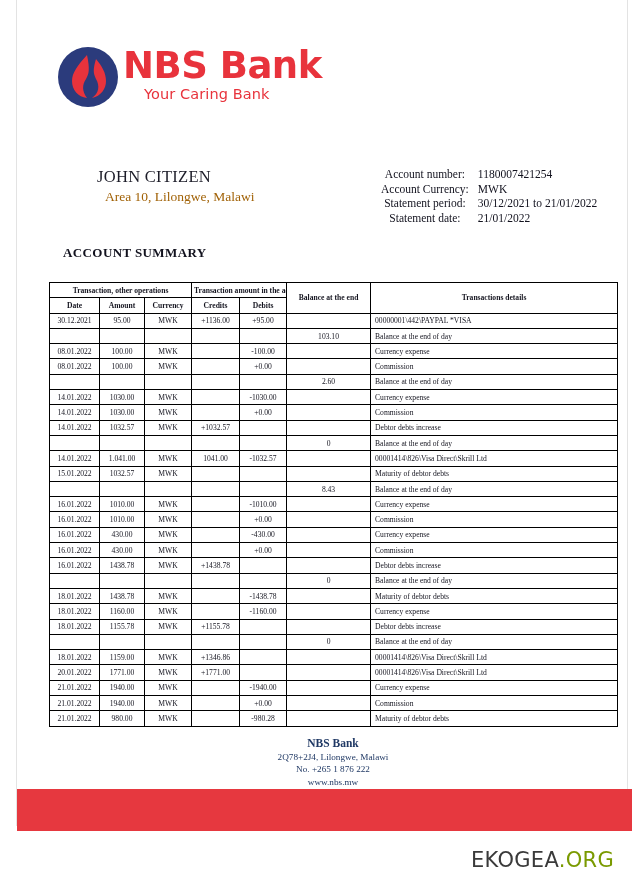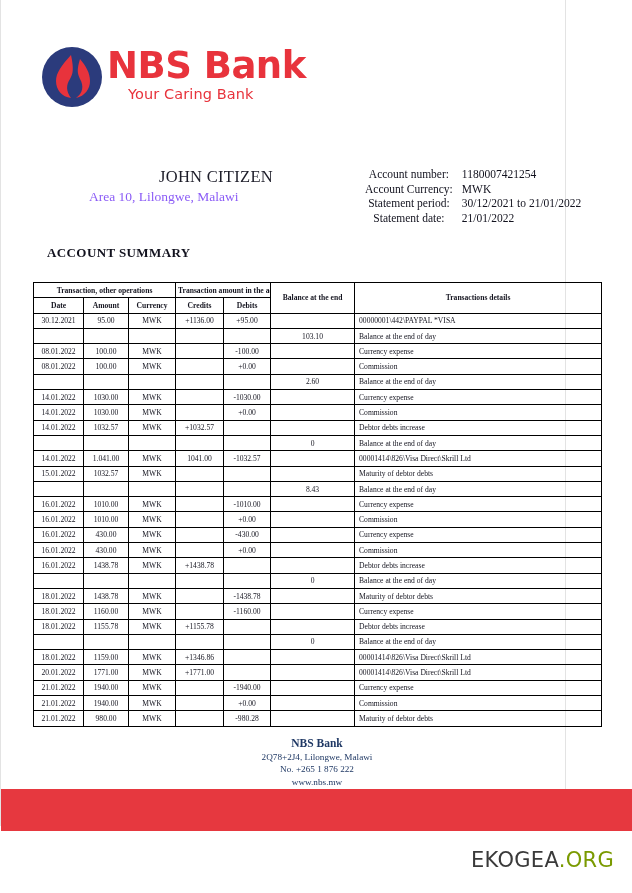--- a/index.html
+++ b/index.html
@@ -11,23 +11,23 @@
     width: 632px;
     height: 893px;
     position: relative;
     font-family: "Liberation Serif", "DejaVu Serif", serif;
     overflow: hidden;
   }
 
   
   #page-sheet {
     position: absolute;
-    left: 0;
+    left: 16px;
     top: 0;
-    width: 566px;
+    width: 612px;
     height: 826px;
     background: #ffffff;
     border-left: 1px solid #e3e3e3;
     border-right: 1px solid #e3e3e3;
     box-sizing: border-box;
   }
 
   
   #brand-logo {
     position: absolute;
@@ -72,26 +72,25 @@
     position: absolute;
     left: 80px;
     top: 166px;
     width: 270px;
   }
   #customer-name {
     font-size: 16.5px;
     line-height: 21px;
     color: #1c1c28;
     letter-spacing: 0.3px;
-    text-align: center;
   }
   #customer-address {
     font-size: 13.5px;
     line-height: 20px;
-    color: #8b5cf6;
+    color: #a16207;
     padding-left: 8px;
   }
 
   #account-meta {
     position: absolute;
     left: 364px;
     top: 167px;
     width: 240px;
     font-size: 11.5px;
     line-height: 14.6px;

